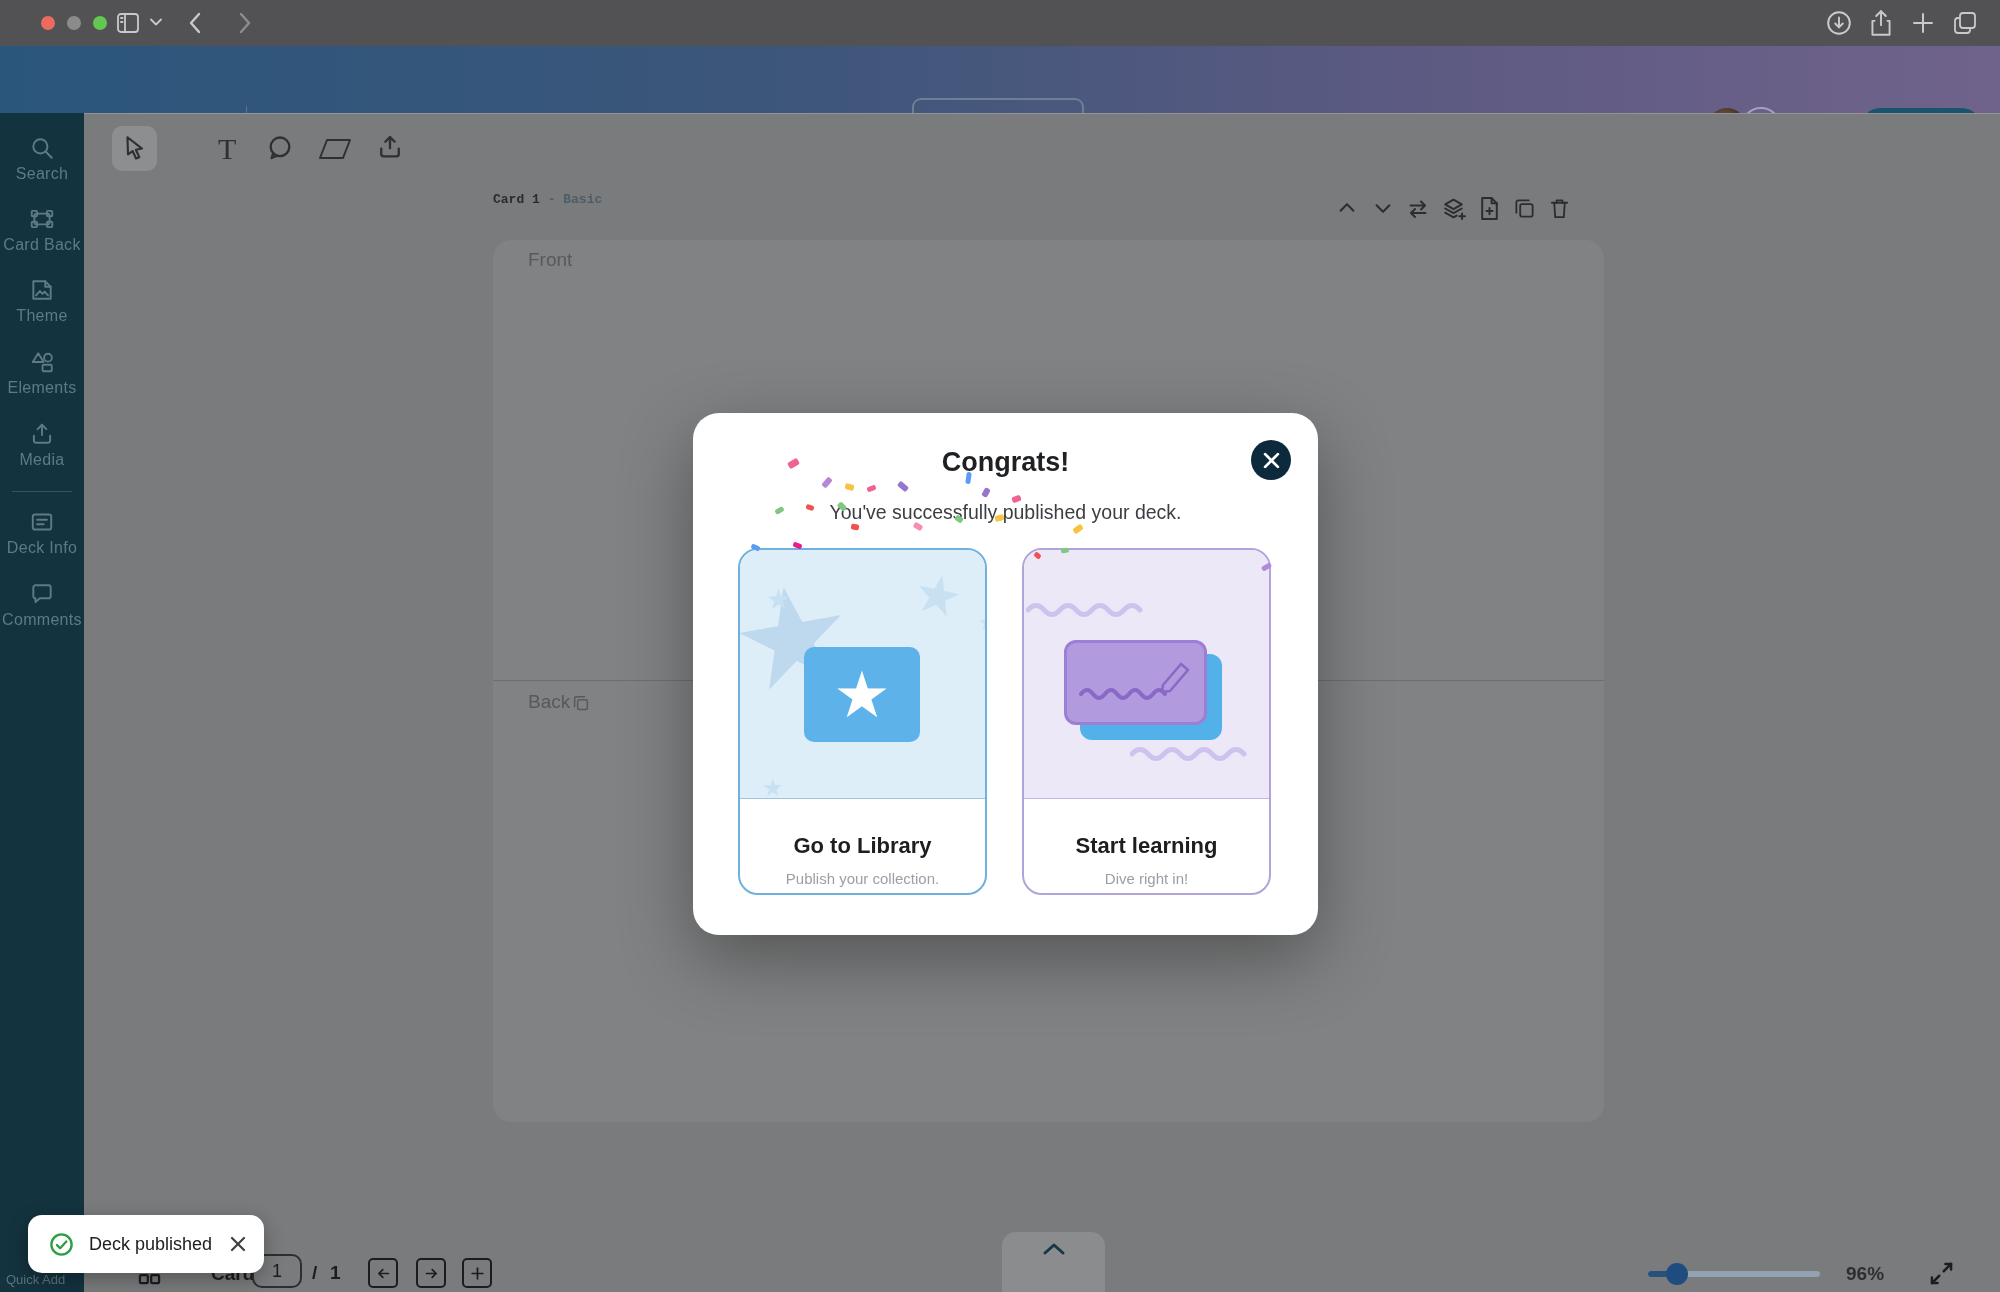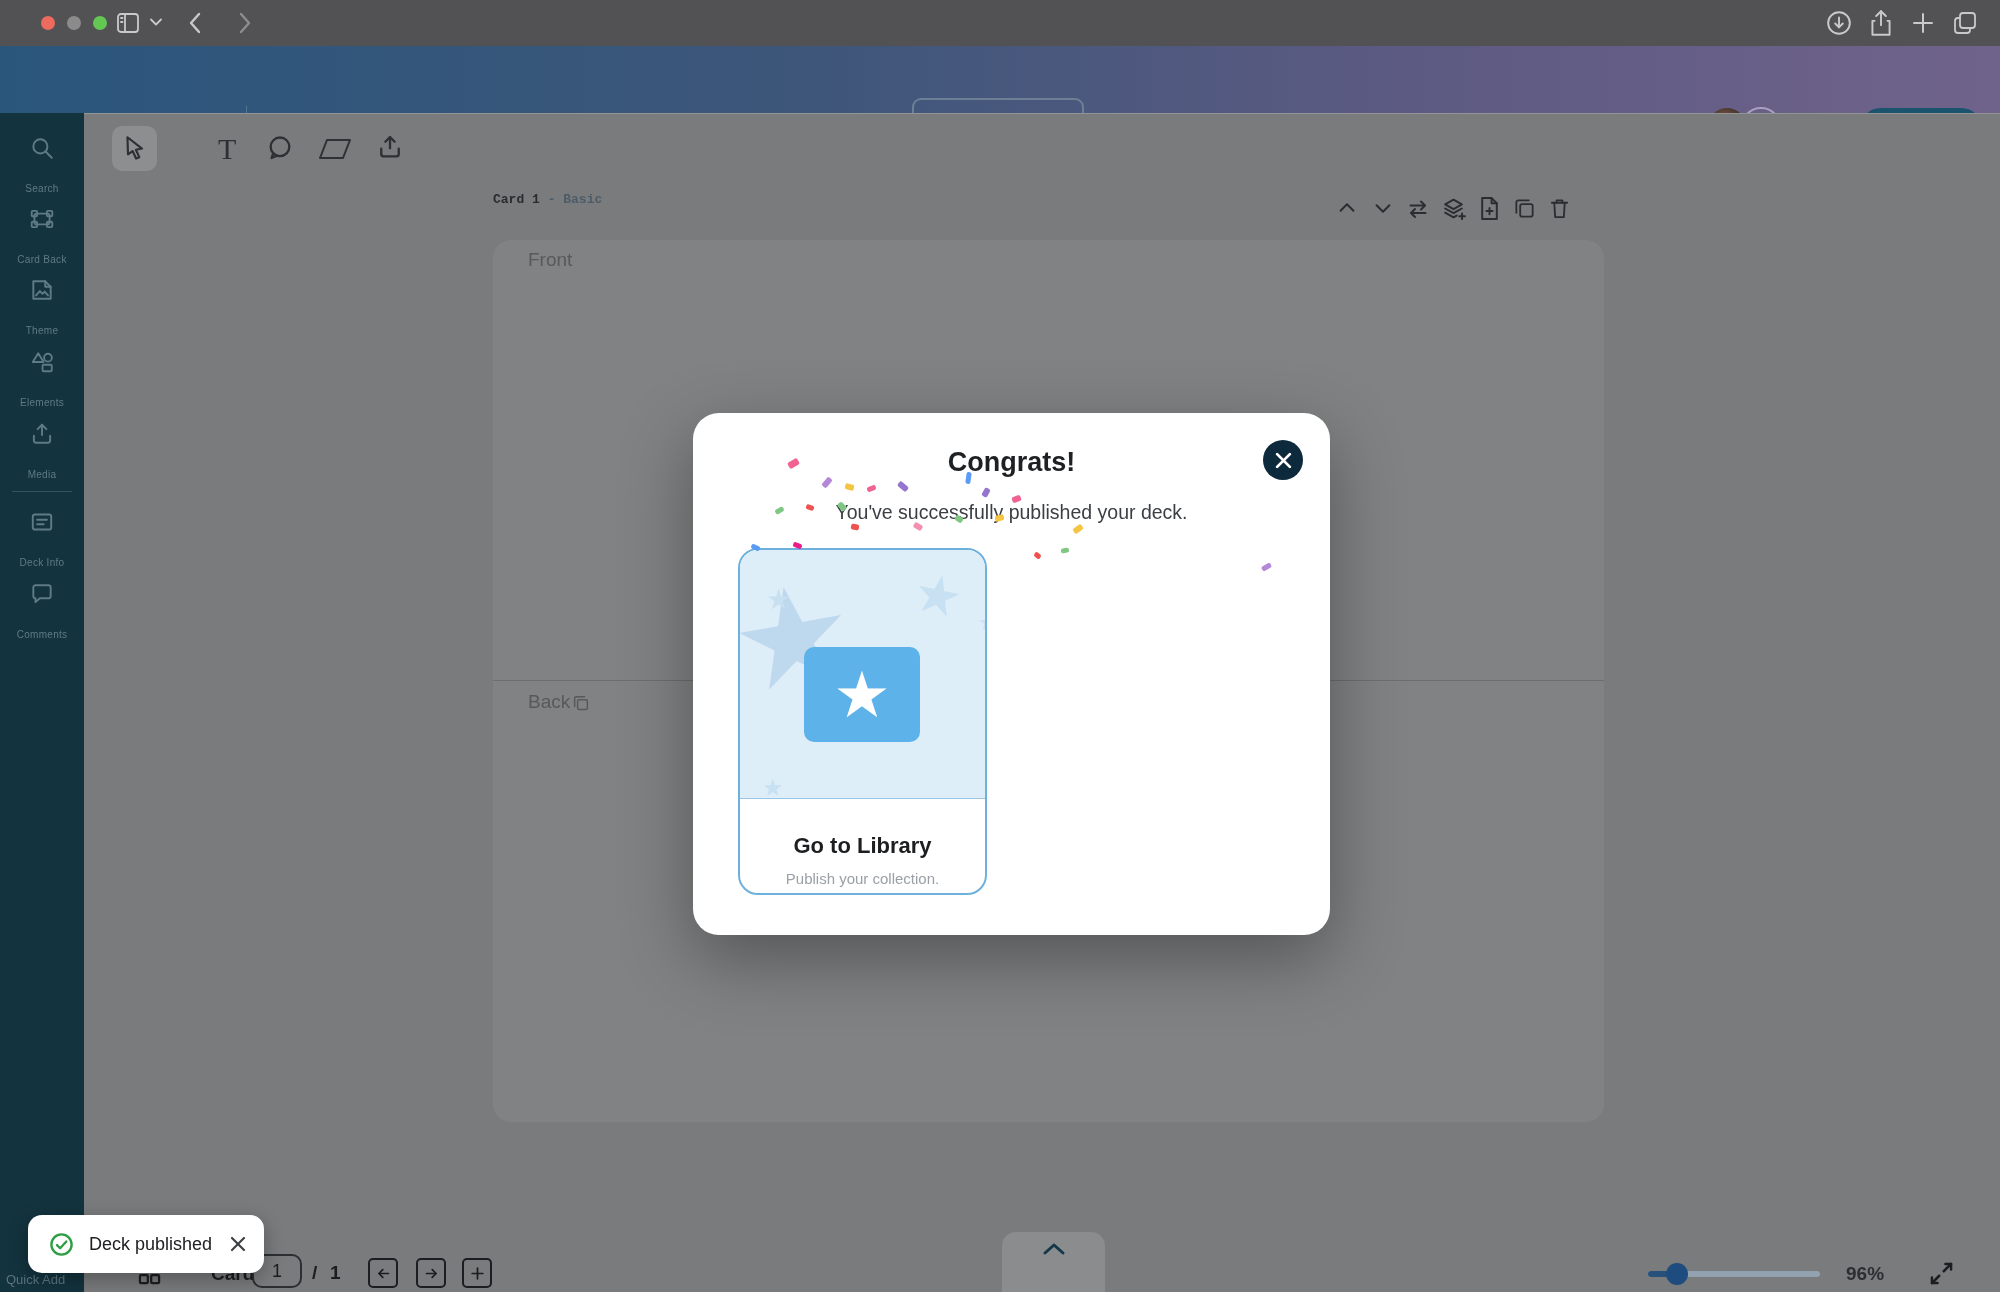--- a/index.html
+++ b/index.html
@@ -30,21 +30,21 @@
   #add-collab{left:1741px;top:61px;width:40px;height:40px;border:2px solid #a99fc0;border-radius:50%;
     box-sizing:border-box;color:#c3bad1;display:flex;align-items:center;justify-content:center;font-size:26px;font-weight:300;}
   #lock{left:1810px;top:66px;color:#bcb1c9;}
   #publish-btn{left:1860px;top:62px;width:122px;height:41px;border-radius:21px;background:#1a536e;
     color:#cfdade;font-size:19px;display:flex;align-items:center;justify-content:center;}
 
   
   #sidebar{left:0;top:113px;width:84px;height:1179px;background:#13333e;}
   .sb-item{position:absolute;left:0;width:84px;text-align:center;color:#5e7a87;}
   .sb-item .sb-ic{margin:0 auto;width:26px;height:26px;}
-  .sb-item .sb-label{font-size:10px;margin-top:22px;letter-spacing:.3px;}
+  .sb-item .sb-label{font-size:16px;margin-top:4px;letter-spacing:.3px;}
   #sb-divider{left:12px;top:378px;width:60px;height:1px;background:#35535f;}
   #quick-add{left:6px;top:1159px;width:78px;color:#5b7480;font-size:13px;}
 
   
   #content{left:84px;top:113px;width:1916px;height:1179px;background:#7a7b7c;border-top:1px solid #939495;}
   #tool-select-bg{left:112px;top:126px;width:45px;height:45px;background:#8d8e8f;border-radius:10px;}
   .tool{color:#2e3133;}
   #card-title-row{left:493px;top:192px;font-size:13px;font-family:Liberation Mono, monospace;}
   .card-hd-ic{color:#2b2e30;}
   #card-surface{left:493px;top:240px;width:1111px;height:882px;background:#818283;border-radius:18px;}
@@ -68,21 +68,21 @@
 
   
   #toast{left:28px;top:1215px;width:236px;height:58px;background:#ffffff;border-radius:14px;
     box-shadow:0 6px 20px rgba(0,0,0,.3);display:flex;align-items:center;z-index:30;}
   #toast .check{color:#2f9e44;margin-left:20px;}
   #toast .msg{font-size:18px;color:#202124;margin-left:14px;font-weight:500;}
   #toast .x{margin-left:auto;margin-right:18px;color:#3c4043;}
 
   
   #modal{left:693px;top:413px;width:625px;height:522px;background:#ffffff;border-radius:26px;
-    box-shadow:0 24px 70px rgba(0,0,0,.35);z-index:20;padding-left:12px;}
+    box-shadow:0 24px 70px rgba(0,0,0,.35);z-index:20;}
   #modal-close{position:absolute;right:27px;top:27px;width:40px;height:40px;border-radius:50%;background:#0d2a3c;
     color:#ffffff;display:flex;align-items:center;justify-content:center;}
   #modal-title{position:absolute;left:0;top:34px;width:100%;text-align:center;font-size:27px;font-weight:700;color:#1e2124;}
   #modal-sub{position:absolute;left:0;top:88px;width:100%;text-align:center;font-size:19.5px;color:#3b3f44;}
   .opt-card{position:absolute;top:135px;width:249px;height:347px;border-radius:20px;box-sizing:border-box;background:#fff;overflow:hidden;}
   #opt-library{left:45px;border:2px solid #6db1dc;}
   #opt-learning{left:329px;border:2px solid #b2a3dc;}
   .opt-ill{position:absolute;left:0;top:0;width:100%;height:248px;}
   #opt-library .opt-ill{background:#ddeef9;border-bottom:1.5px solid #9cc6e3;}
   #opt-learning .opt-ill{background:#ede8f8;border-bottom:1.5px solid #c3b6e4;}
@@ -480,15 +480,36 @@
         <span class="star" style="left:238px;top:62px;font-size:22px;color:#c7e0f2">★</span>
         <span class="star" style="left:22px;top:226px;font-size:24px;color:#c7e0f2">★</span>
         <div id="lib-tile">
             <span>★</span>
           </div>
       </div>
       <div class="opt-title">Go to Library</div>
       <div class="opt-sub">Publish your collection.</div>
     </div>
 
+    <div class="opt-card" id="opt-learning">
+      <div class="opt-ill">
+        <svg class="abs wave" style="left:2px;top:48px" width="130" height="20" viewBox="0 0 130 20">
+            <path d="M2 12 q8 -9 16 0 t16 0 t16 0 t16 0 t16 0 t16 0 t16 0" fill="none" stroke="currentColor" stroke-width="5" stroke-linecap="round"></path>
+          </svg>
+        <svg class="abs wave" style="left:106px;top:192px" width="130" height="20" viewBox="0 0 130 20">
+            <path d="M2 12 q8 -9 16 0 t16 0 t16 0 t16 0 t16 0 t16 0 t16 0" fill="none" stroke="currentColor" stroke-width="5" stroke-linecap="round"></path>
+          </svg>
+        <div id="learn-blue"></div>
+        <div id="learn-purple">
+          <svg class="abs" style="left:12px;top:40px;color:#8a68c6" width="90" height="18" viewBox="0 0 90 18">
+              <path d="M2 11 q6 -8 12 0 t12 0 t12 0 t12 0 t12 0 t12 0 t12 0" fill="none" stroke="currentColor" stroke-width="4" stroke-linecap="round"></path>
+            </svg>
+          <svg class="abs" style="left:92px;top:12px;color:#8a68c6" width="34" height="38" viewBox="0 0 34 38">
+              <path d="M4 30 L22 9 l7 6 L11 36 l-8 1 Z" fill="none" stroke="currentColor" stroke-width="2.6" stroke-linejoin="round"></path>
+            </svg>
+        </div>
+      </div>
+      <div class="opt-title">Start learning</div>
+      <div class="opt-sub">Dive right in!</div>
+    </div>
   </div>
 
 </div>
 
 </body></html>

